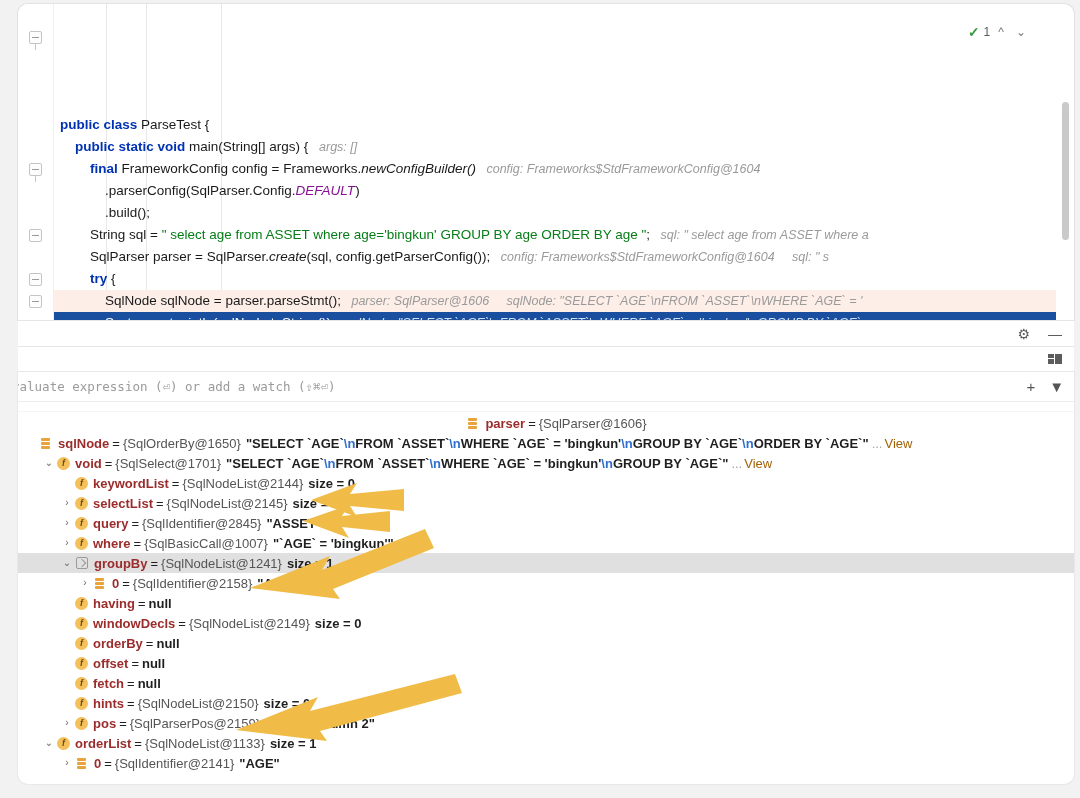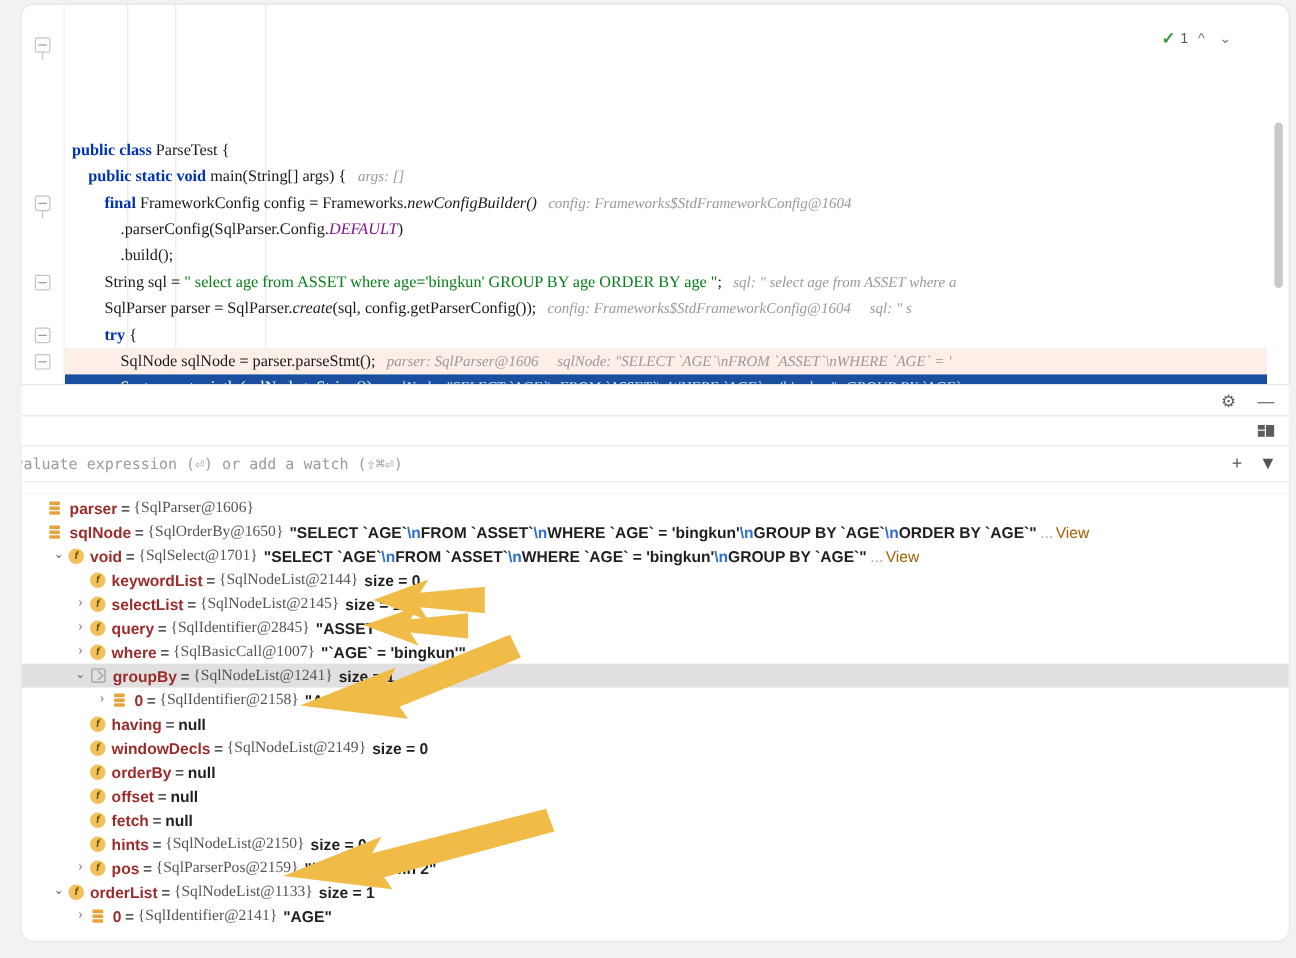--- a/index.html
+++ b/index.html
@@ -54,21 +54,21 @@
     position: absolute;
     left: 5px; top: 12px;
     width: 1px; height: 6px;
     background: #c4c4c4;
   }
   .code-area {
     position: absolute;
     left: 36px; top: 0;
     right: 18px; bottom: 0;
     overflow: hidden;
-    font-family: Liberation Serif, serif;
+    font-family: Liberation Sans, sans-serif;
     font-size: 13.5px;
     line-height: 22px;
     white-space: pre;
   }
   .code-line {
     position: relative;
     height: 22px;
     padding-left: 6px;
     white-space: pre;
   }
@@ -285,21 +285,21 @@
     content: "";
     position: absolute;
     left: 2px; top: 2px;
     width: 5px; height: 5px;
     border-right: 1.4px solid #9a9a9a;
     border-bottom: 1.4px solid #9a9a9a;
     transform: rotate(-45deg);
   }
   .nm { color: #9b2c2c; font-weight: bold; }
   .eq { color: #1f1f1f; padding: 0 3px; }
-  .ref { color: #555555; font-family: Liberation Serif, serif; }
+  .ref { color: #555555; }
   .val { color: #1f1f1f; font-weight: bold; }
   .nullv { color: #1f1f1f; font-weight: bold; }
   .esc { color: #2f6fd0; font-weight: bold; }
   .sz { color: #1f1f1f; font-weight: bold; padding-left: 5px; }
   .ellip { color: #a5a5a5; padding-left: 3px; }
   .viewlink { color: #a16207; cursor: pointer; padding-left: 2px; }
 
   .tree-bottom-clip {
     position: relative;
     height: 14px;
@@ -378,21 +378,21 @@
         <span class="strip-icon">+</span>
         <span class="strip-icon">▼</span>
       </span>
     </div>
 
     <div class="clipped-row">
       <span class="ghost">&nbsp;</span>
     </div>
 
     <div class="tree" id="var-tree">
-        <div class="tree-row" style="padding-left: 6px;">
+        <div class="tree-row" style="padding-left: 6px; justify-content: center;">
           <span class="twisty"></span>
           <span class="node-icon icon-list">
             <i></i>
           </span>
           <span class="nm">parser</span>
           <span class="eq">=</span>
           <span class="ref">{SqlParser@1606}</span>
         </div>
         <div class="tree-row" style="padding-left: 6px;">
           <span class="twisty"></span>

